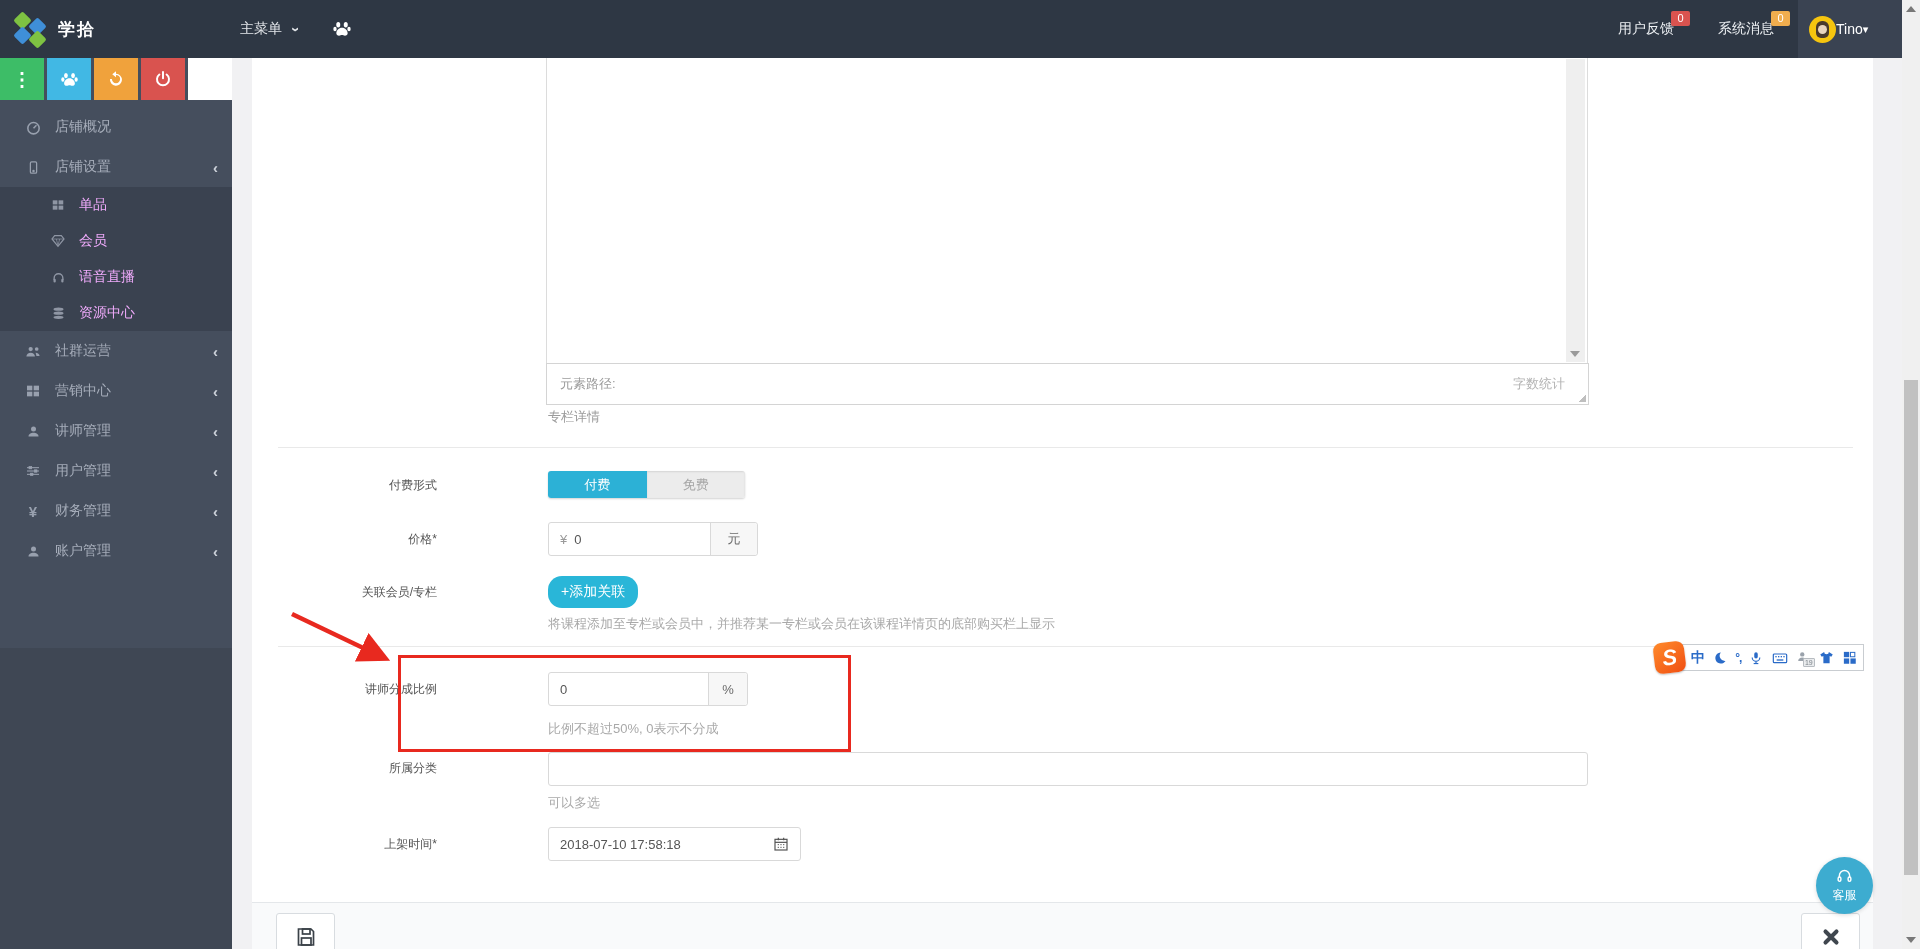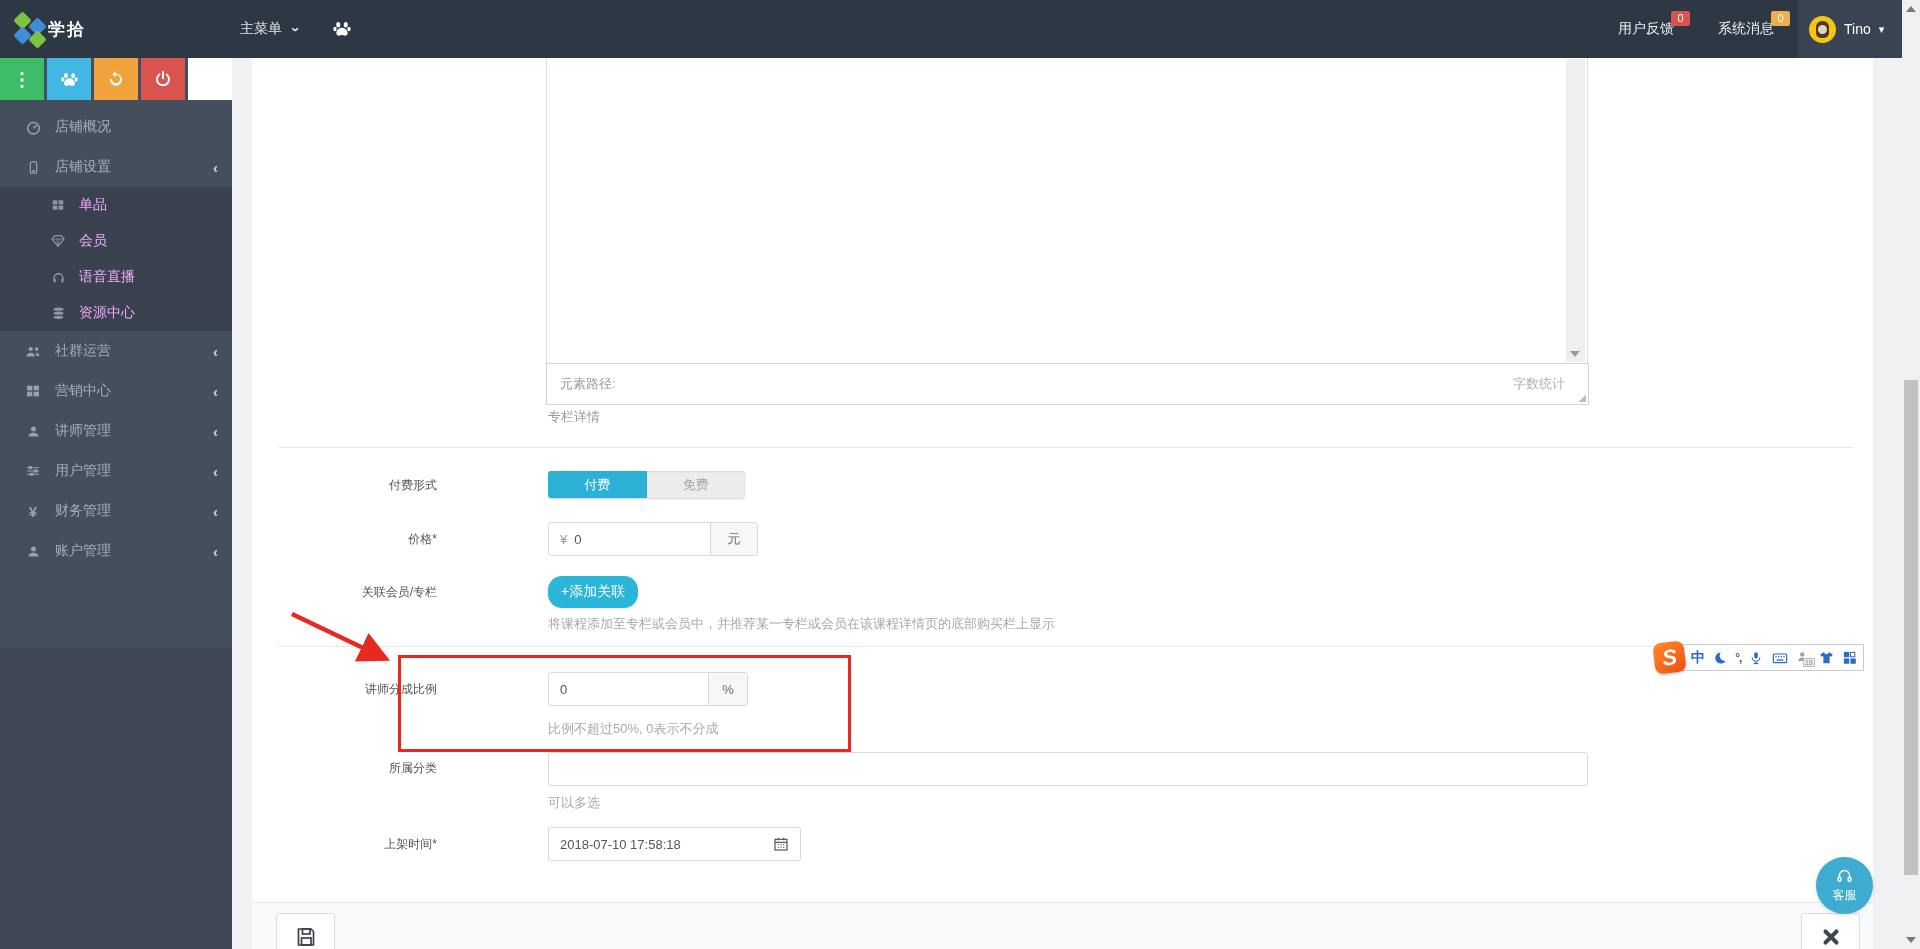--- a/index.html
+++ b/index.html
@@ -1,40 +1,40 @@
 <!DOCTYPE html>
 <html><head>
 <meta charset="utf-8">
 <style>
   html,body{margin:0;padding:0;}
   body{width:1920px;height:949px;overflow:hidden;position:relative;background:#f1f1f3;
        font-family:"Liberation Sans",sans-serif;-webkit-font-smoothing:antialiased;}
   svg{display:block;}
   
   .topbar{position:absolute;left:0;top:0;width:1902px;height:58px;background:#2e3744;z-index:30;}
-  .logo{position:absolute;left:14px;top:0;height:58px;display:flex;align-items:center;cursor:pointer;}
+  .logo{position:absolute;left:14px;top:0;height:58px;display:flex;align-items:center;gap:10px;cursor:pointer;}
   .logo-mark{position:relative;width:34px;height:34px;}
   .logo-mark i{position:absolute;width:13px;height:13px;transform:rotate(45deg);border-radius:2px;}
   .logo-mark .g1{left:2px;top:2px;background:#7ec242;}
   .logo-mark .b1{left:17px;top:8px;background:#3f8fd8;}
   .logo-mark .b2{left:2px;top:17px;background:#3f8fd8;}
   .logo-mark .g2{left:17px;top:21px;background:#7ec242;}
   .logo-text{color:#fff;font-size:17px;font-weight:bold;letter-spacing:2px;}
   .main-menu{position:absolute;left:240px;top:0;height:58px;display:flex;align-items:center;gap:9px;color:#e4e7eb;font-size:14px;cursor:pointer;}
   .chev-rot{display:inline-block;transform:rotate(-90deg);font-size:15px;font-weight:bold;line-height:1;}
   .topbar-paw{position:absolute;left:332px;top:19px;width:20px;height:20px;color:#fff;cursor:pointer;}
   .tb-link{position:absolute;top:0;height:58px;display:flex;align-items:center;color:#eef1f4;font-size:14px;cursor:pointer;}
   .tb-feedback{left:1618px;}
   .tb-sysmsg{left:1718px;}
   .tb-badge{position:absolute;top:11px;min-width:15px;height:15px;line-height:15px;border-radius:2px;
             font-size:11px;color:#fff;text-align:center;padding:0 2px;}
   .badge-feedback{left:1671px;background:#d9534f;}
   .badge-sysmsg{left:1771px;background:#f0ad4e;}
   .user-box{position:absolute;left:1798px;top:0;width:104px;height:58px;background:#3a4352;display:flex;
-            align-items:center;gap:8px;padding-left:11px;box-sizing:border-box;color:#fff;font-size:14px;cursor:pointer;}
+            align-items:center;gap:0;padding-left:11px;box-sizing:border-box;color:#fff;font-size:14px;cursor:pointer;}
   .avatar{width:27px;height:27px;border-radius:50%;background:#f6c50f;position:relative;overflow:hidden;flex:0 0 auto;}
   .avatar::after{content:"";position:absolute;left:7px;top:5px;width:13px;height:17px;background:#4a3a2c;border-radius:6px 6px 5px 5px;}
   .avatar::before{content:"";position:absolute;left:9px;top:9px;width:9px;height:9px;background:#e9d5bf;border-radius:50%;z-index:1;}
   .caret-down{font-size:11px;color:#fff;}
   
   .sidebar{position:absolute;left:0;top:58px;width:232px;height:891px;background:#454e5d;z-index:25;}
   .sidebar-lower{position:absolute;left:0;top:590px;width:232px;bottom:0;background:#3f4754;}
   .side-toolbar{position:relative;display:flex;height:42px;gap:3px;}
   .side-toolbar .tbtn{flex:1;display:flex;align-items:center;justify-content:center;color:#fff;cursor:pointer;font-size:17px;}
   .tb-green{background:#3dbd67;}

